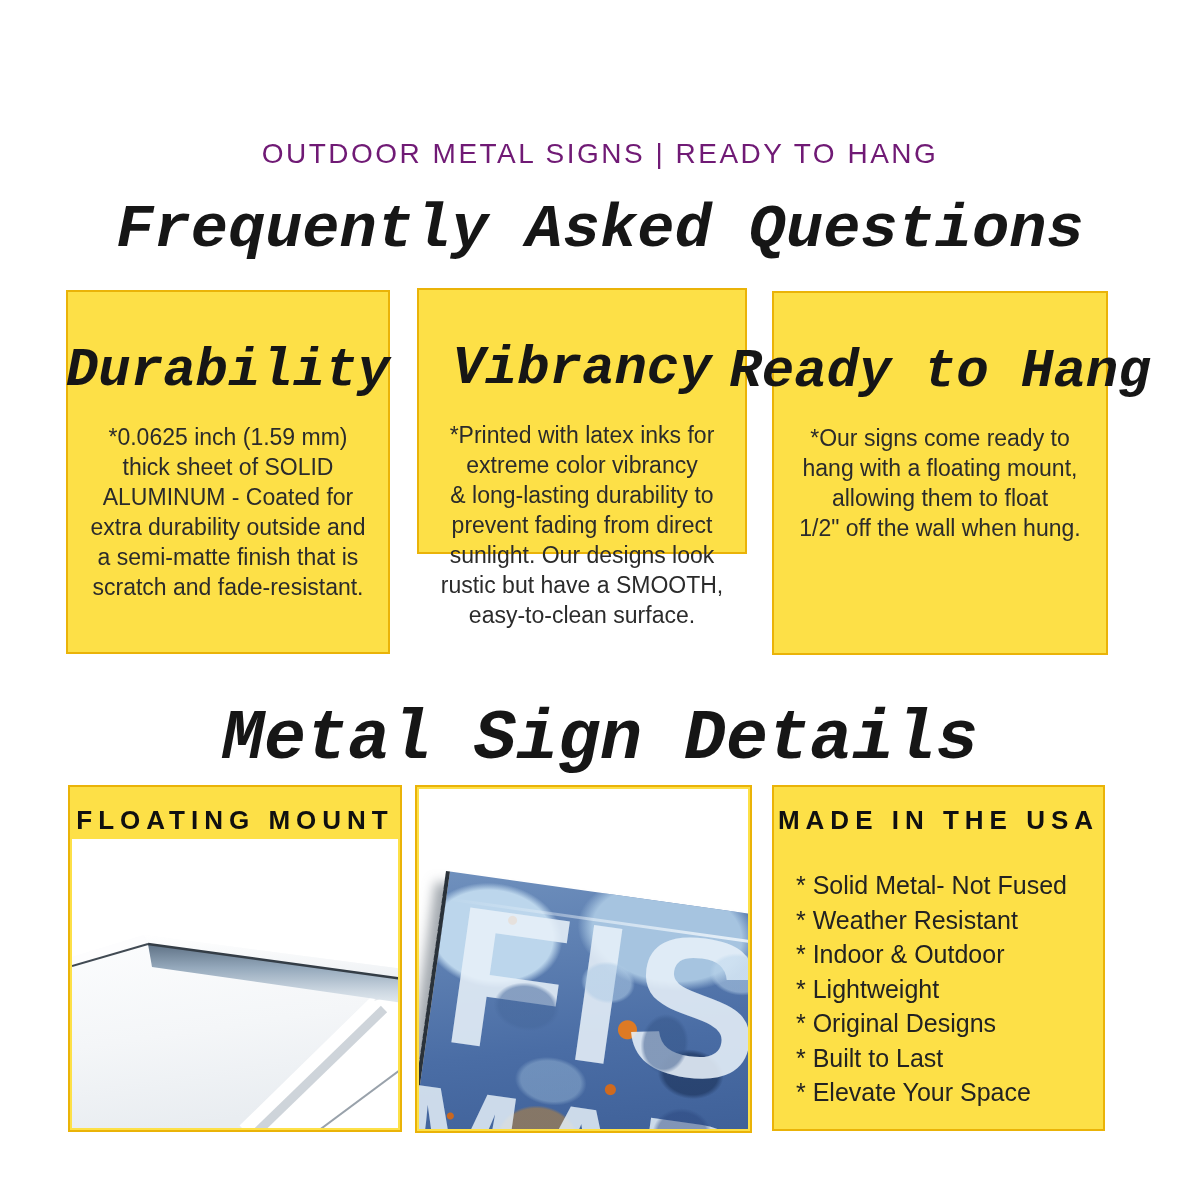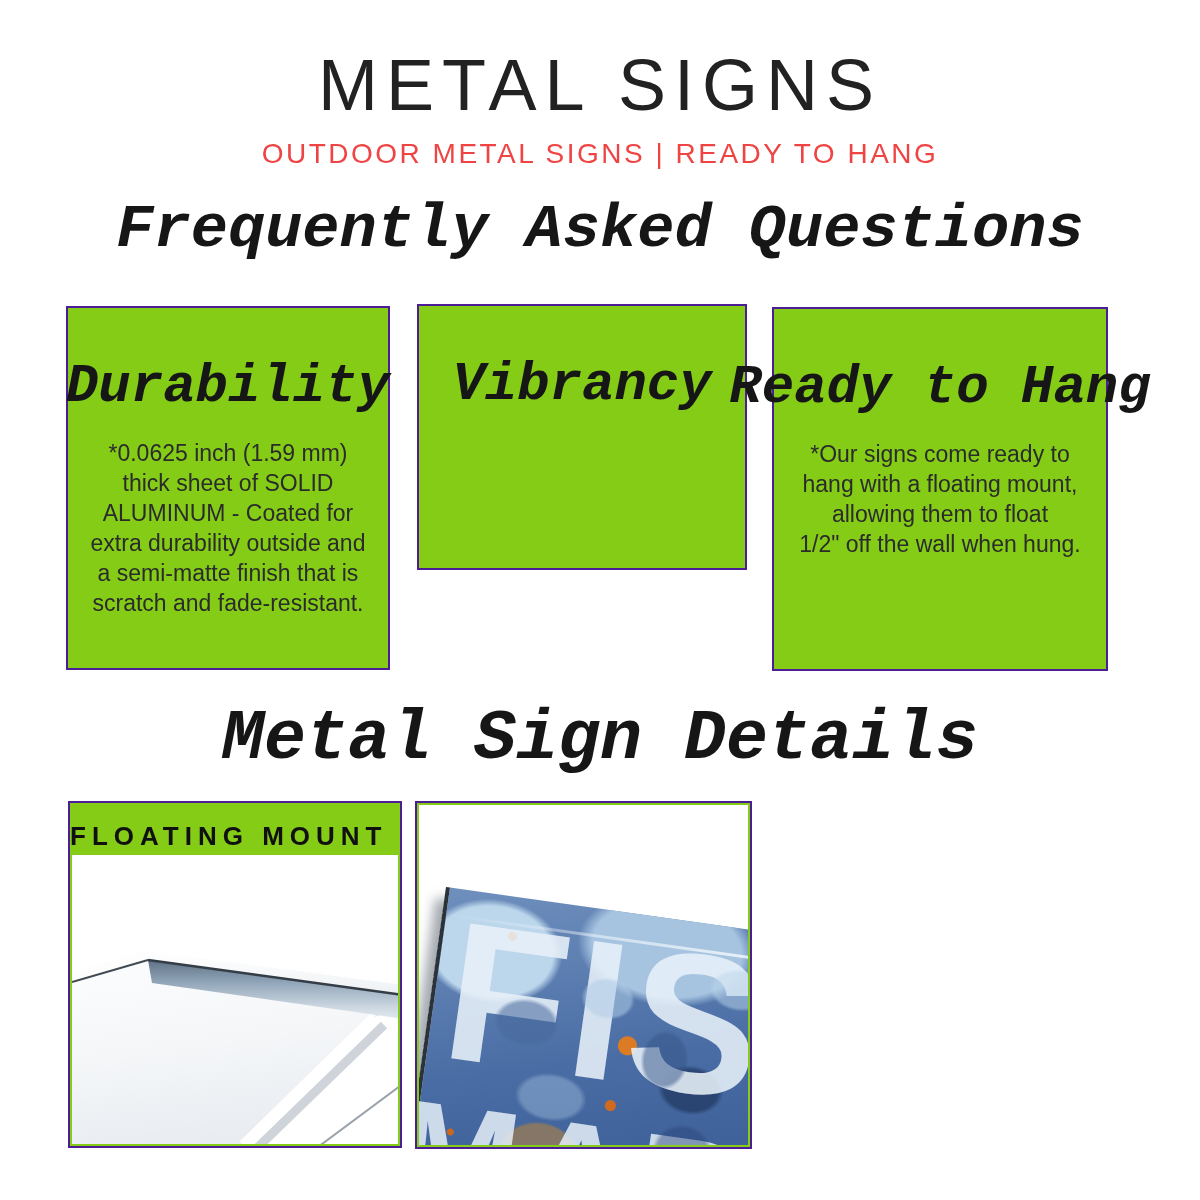--- a/index.html
+++ b/index.html
@@ -7,48 +7,48 @@
     position:relative; width:1200px; height:1200px; background:#ffffff;
     font-family:"Liberation Sans", sans-serif; color:#1e1e1e; overflow:hidden;
   }
   
   .page-title {
     position:absolute; top:44px; left:0; width:100%; text-align:center;
     font-size:72px; font-weight:400; letter-spacing:8px; color:#222222;
   }
   .page-subtitle {
     position:absolute; top:138px; left:0; width:100%; text-align:center;
-    font-size:28px; font-weight:400; letter-spacing:2.5px; color:#ef4444;
+    font-size:28px; font-weight:400; letter-spacing:2.5px; color:#701a75;
   }
   .script {
     font-family:Liberation Mono, monospace; font-style:italic; font-weight:700; color:#161616;
   }
   .faq-heading {
     position:absolute; top:194px; left:0; width:100%; text-align:center; font-size:62px;
   }
   .details-heading {
     position:absolute; top:700px; left:0; width:100%; text-align:center; font-size:70px;
   }
   
   .card {
-    position:absolute; border:2px solid #4c1d95; background:#84cc16; box-sizing:border-box;margin-top:16px;
+    position:absolute; border:2px solid #eab308; background:#fde047; box-sizing:border-box;
   }
   #card-durability { left:66px;  top:290px; width:324px; height:364px; }
   #card-vibrancy   { left:417px; top:288px; width:330px; height:266px; }
   #card-ready      { left:772px; top:291px; width:336px; height:364px; }
   .faq-card { display:flex; flex-direction:column; align-items:center; text-align:center; }
   .faq-card .card-script { margin-top:52px; font-size:54px; line-height:1; white-space:nowrap; }
   .faq-card .card-body {
     margin:24px 2px 0; font-size:23px; line-height:30px; color:#2b2b2b; white-space:pre-line;
   }
   #card-mount { left:68px;  top:785px; width:334px; height:347px; }
   #card-side  { left:415px; top:785px; width:337px; height:348px; }
   #card-usa   { left:772px; top:785px; width:333px; height:346px; }
   .detail-title {
-    position:relative; z-index:3; margin-top:18px; 
+    position:relative; z-index:3; margin-top:18px; text-align:center;
     font-size:26px; font-weight:700; letter-spacing:6px; color:#101010; white-space:nowrap;
   }
   
   .usa-list { list-style:none; margin:32px 0 0; padding:0 4px 0 22px; }
   .usa-list li { font-size:25px; line-height:34.5px; color:#222222; white-space:nowrap; }
   
   .photo { position:absolute; left:2px; right:2px; bottom:2px; overflow:hidden; z-index:1; background:#ffffff; }
   #card-mount .photo { top:52px; }
   #card-side  .photo { top:2px; }
   
@@ -94,36 +94,42 @@
       radial-gradient(ellipse 45px 40px at 84% 44%, rgba(207,224,239,0.5) 0 50%, rgba(207,224,239,0) 60%),
       radial-gradient(ellipse 60px 40px at 30% 44%, rgba(157,188,217,0.45) 0 50%, rgba(157,188,217,0) 60%),
       radial-gradient(ellipse 50px 45px at 62% 52%, rgba(40,67,122,0.45) 0 50%, rgba(40,67,122,0) 60%);
   }
 </style>
 </head>
 <body>
 
 <div class="canvas">
 
-  <div class="page-title">METAL SIGNS</div>
   <div class="page-subtitle">OUTDOOR METAL SIGNS | READY TO HANG</div>
   <div class="script faq-heading">Frequently Asked Questions</div>
 
   <div class="card faq-card" id="card-durability">
     <div class="script card-script">Durability</div>
     <div class="card-body">*0.0625 inch (1.59 mm)
 thick sheet of SOLID
 ALUMINUM - Coated for
 extra durability outside and
 a semi-matte finish that is
 scratch and fade-resistant.</div>
   </div>
 
   <div class="card faq-card" id="card-vibrancy">
     <div class="script card-script">Vibrancy</div>
+    <div class="card-body">*Printed with latex inks for
+extreme color vibrancy
+&amp; long-lasting durability to
+prevent fading from direct
+sunlight. Our designs look
+rustic but have a SMOOTH,
+easy-to-clean surface.</div>
   </div>
 
   <div class="card faq-card" id="card-ready">
     <div class="script card-script">Ready to Hang</div>
     <div class="card-body">*Our signs come ready to
 hang with a floating mount,
 allowing them to float
 1/2" off the wall when hung.</div>
   </div>
 
@@ -170,14 +176,26 @@
     <div class="photo">
       <div class="sign">
         <div class="sign-word-top">FISH</div>
         <div class="sign-word-bottom">MARKE</div>
         <div class="speckle"></div>
         <div class="pinstripe"></div>
       </div>
     </div>
   </div>
 
+  <div class="card" id="card-usa">
+    <div class="detail-title">MADE IN THE USA</div>
+    <ul class="usa-list">
+      <li>* Solid Metal- Not Fused</li>
+      <li>* Weather Resistant</li>
+      <li>* Indoor &amp; Outdoor</li>
+      <li>* Lightweight</li>
+      <li>* Original Designs</li>
+      <li>* Built to Last</li>
+      <li>* Elevate Your Space</li>
+    </ul>
+  </div>
 
 </div>
 
 </body></html>

